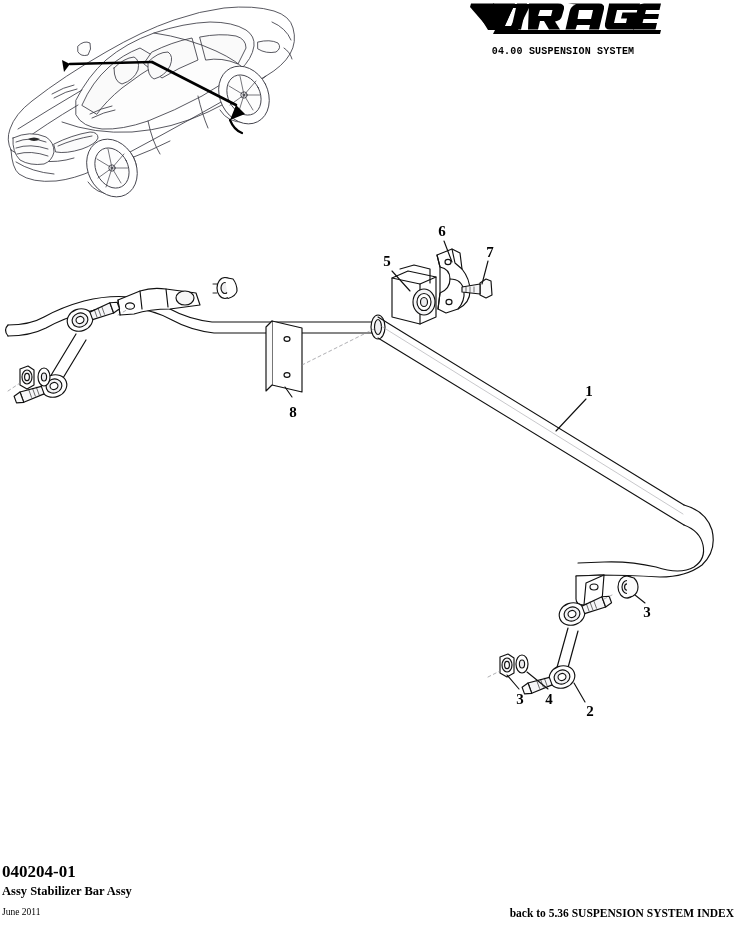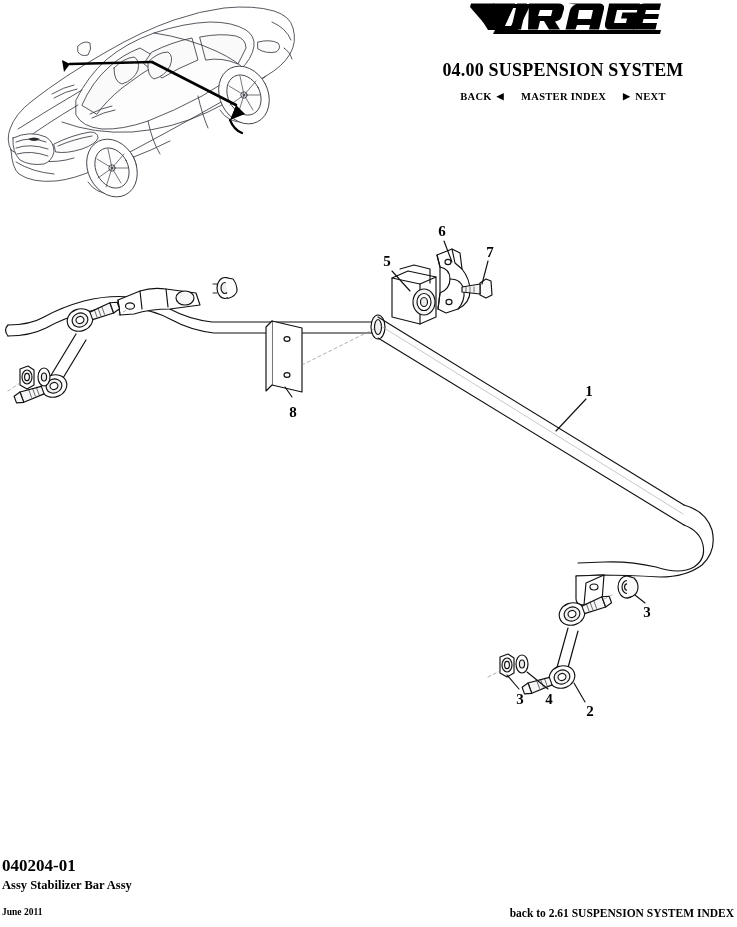--- a/index.html
+++ b/index.html
@@ -25,25 +25,25 @@
     text-align: center;
     padding-right: 4px;
   }
   #brand-logo {
     display: block;
     margin: 0 auto;
     width: 196px;
     height: 34px;
   }
   #section-title {
-    font-family: Liberation Serif, serif;
-    font-weight: bold;
-    font-size: 18px;
+    font-family: Liberation Mono, monospace;
+    font-weight: bold;
+    font-size: 10px;
     letter-spacing: 0.2px;
-    margin-top: 26px;
+    margin-top: 12px;
     white-space: nowrap;
   }
   #nav-bar {
     margin-top: 10px;
     font-family: "Liberation Serif", serif;
     font-weight: bold;
     font-size: 10.5px;
     letter-spacing: 0.3px;
     display: flex;
     justify-content: center;
@@ -90,23 +90,23 @@
   }
   #doc-number {
     font-weight: bold;
     font-size: 17px;
   }
   #doc-title {
     font-weight: bold;
     font-size: 12.5px;
   }
   #doc-date {
-    font-weight: bold;
+    font-weight: normal;
     font-size: 9.5px;
-    margin-top: 13px;
+    margin-top: 7px;
   }
   #footer-right {
     position: absolute;
     right: 3px;
     bottom: 8px;
     font-family: "Liberation Serif", serif;
     font-weight: bold;
     font-size: 11.5px;
     white-space: nowrap;
     cursor: pointer;
@@ -139,29 +139,20 @@
       <path d="M288 7 L350 7 L347 20 L304 20 L298 46 L322 46 L324 37 L312 37 L315 25 L347 25 L338 59 L290 59 Q278 59 280 47 L286 18 Q288 9 288 7 Z"></path>
 
       <path d="M358 7 L392 7 L389 20 L362 20 L360 28 L388 28 L386 38 L357 38 L355 46 L384 46 L381 59 L336 59 L347 9 Z"></path>
 
       <path d="M60 60 L392 60 L390 68 L56 68 Z"></path>
     </g>
   </svg>
 
   <div id="section-title">04.00 SUSPENSION SYSTEM</div>
 
-  <div id="nav-bar">
-    <span class="navlink">BACK</span>
-    <span class="arrow">◀</span>
-    <span class="gap"></span>
-    <span class="navlink">MASTER INDEX</span>
-    <span class="gap"></span>
-    <span class="arrow">▶</span>
-    <span class="navlink">NEXT</span>
-  </div>
 </div>
 
 <svg id="car-illustration" viewBox="0 0 300 200">
   <g fill="#ffffff" stroke="#3b3b44" stroke-width="0.85" stroke-linejoin="round" stroke-linecap="round">
 
     <path d="M9 148 Q4 138 8 127 Q13 112 30 99 Q62 74 104 50 Q140 29 172 18 Q198 9 222 6
              Q252 3 272 9 Q288 14 291 26 Q295 40 288 52 Q281 64 264 74
              Q232 93 196 113 Q160 133 128 150 Q110 160 92 168 Q72 177 54 179
              Q30 181 17 172 Q10 166 9 148 Z"></path>
 
@@ -415,13 +406,13 @@
     <text x="293" y="212" text-anchor="middle">8</text>
   </g>
 </svg>
 
 <div id="footer-left">
   <div id="doc-number">040204-01</div>
   <div id="doc-title">Assy Stabilizer Bar Assy</div>
   <div id="doc-date">June 2011</div>
 </div>
 
-<div id="footer-right">back to 2.61 SUSPENSION SYSTEM INDEX</div>
+<div id="footer-right">back to 5.36 SUSPENSION SYSTEM INDEX</div>
 
 </body></html>

